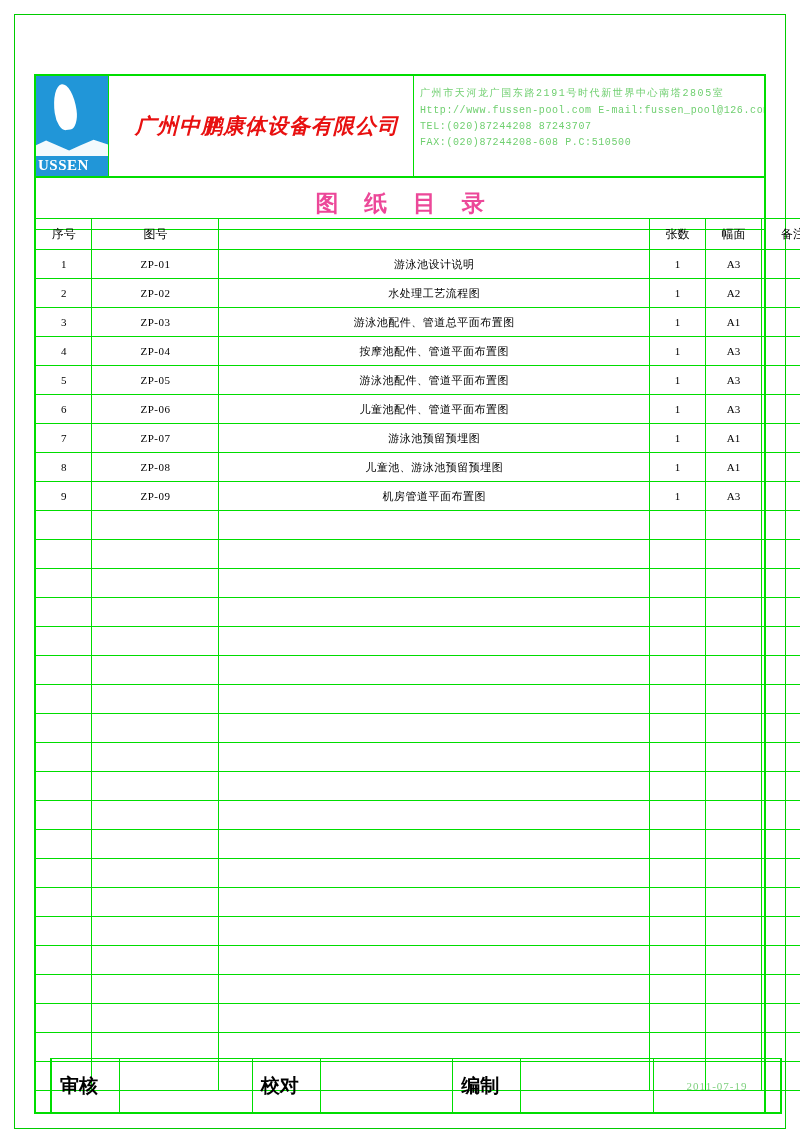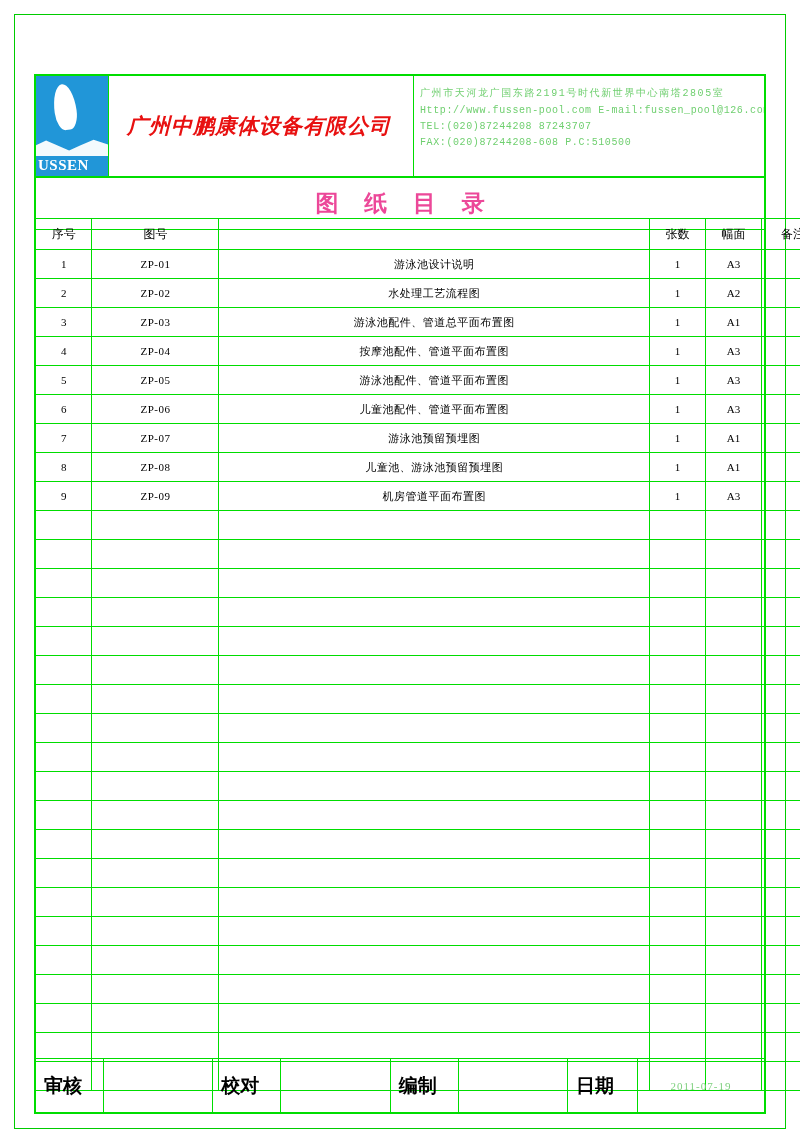--- a/index.html
+++ b/index.html
@@ -93,21 +93,21 @@
     font-size: 15px;
     font-weight: bold;
     letter-spacing: 0.5px;
     font-family: "Liberation Serif", serif;
   }
 
   .company-cell {
     flex: 1 1 auto;
     display: flex;
     align-items: center;
-    padding-left: 18px;
+    padding-left: 26px;
     border-right: 1px solid #00dd00;
   }
   .company-name {
     color: #e81010;
     font-size: 21px;
     font-weight: bold;
     font-family: "Liberation Serif", serif;
     font-style: italic;
     letter-spacing: 1px;
     white-space: nowrap;
@@ -204,21 +204,21 @@
 
   
   table.doc-table tr td:first-child,
   table.doc-table tr th:first-child { border-left: none; }
   table.doc-table tr td:last-child,
   table.doc-table tr th:last-child { border-right: none; }
 
   
   .footer {
     position: absolute;
-    left: 34px;
+    left: 50px;
     top: 1058px;
     width: 732px;
     height: 56px;
     box-sizing: border-box;
     border: 2px solid #00dd00;
     border-top: 1px solid #00dd00;
     display: flex;
     align-items: stretch;
     text-align: right;
   }
@@ -540,17 +540,16 @@
     </table>
   </div>
 
   <div class="footer">
     <div class="footer-cell f-label">审核</div>
     <div class="footer-cell f-value blank"></div>
     <div class="footer-cell f-label">校对</div>
     <div class="footer-cell f-value blank"></div>
     <div class="footer-cell f-label">编制</div>
     <div class="footer-cell f-value blank"></div>
-    <div class="footer-cell f-label f-date-label">日期</div>
     <div class="footer-cell f-value f-date-value">2011-07-19</div>
   </div>
 
 </div>
 
 </body></html>

